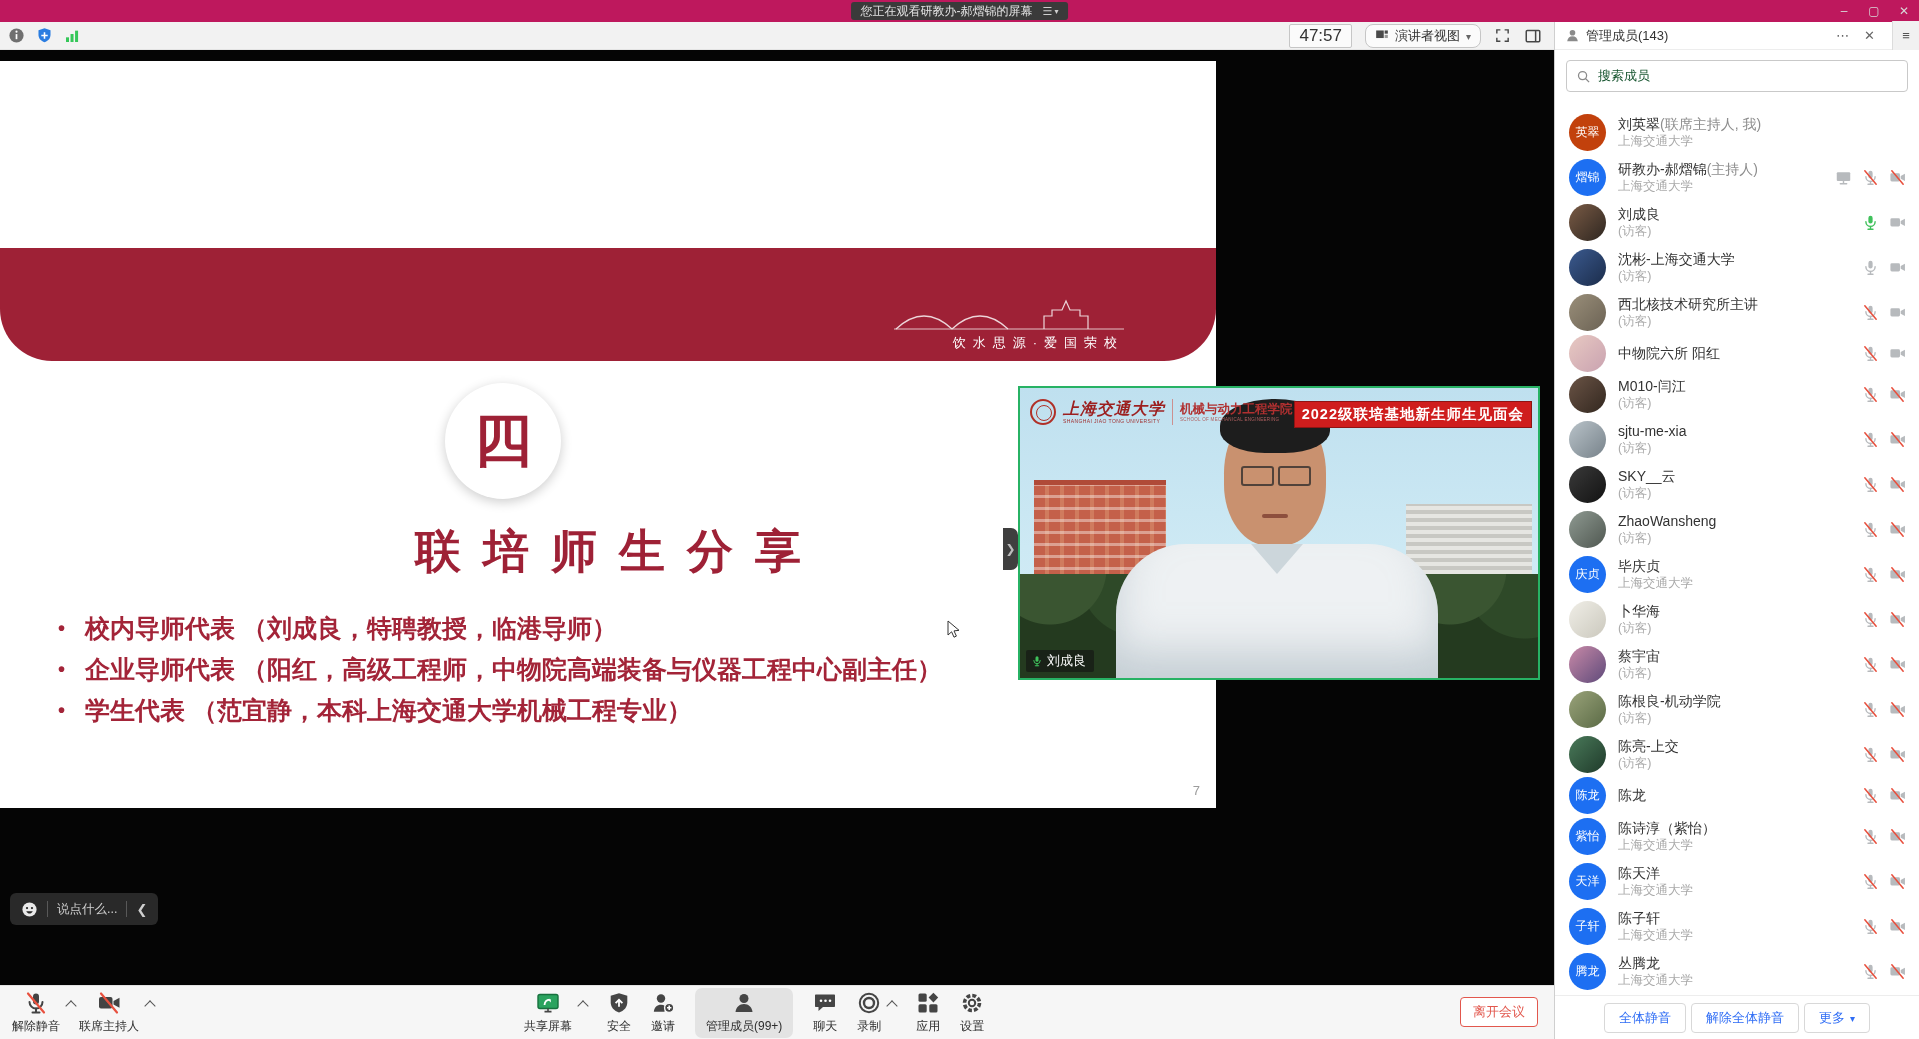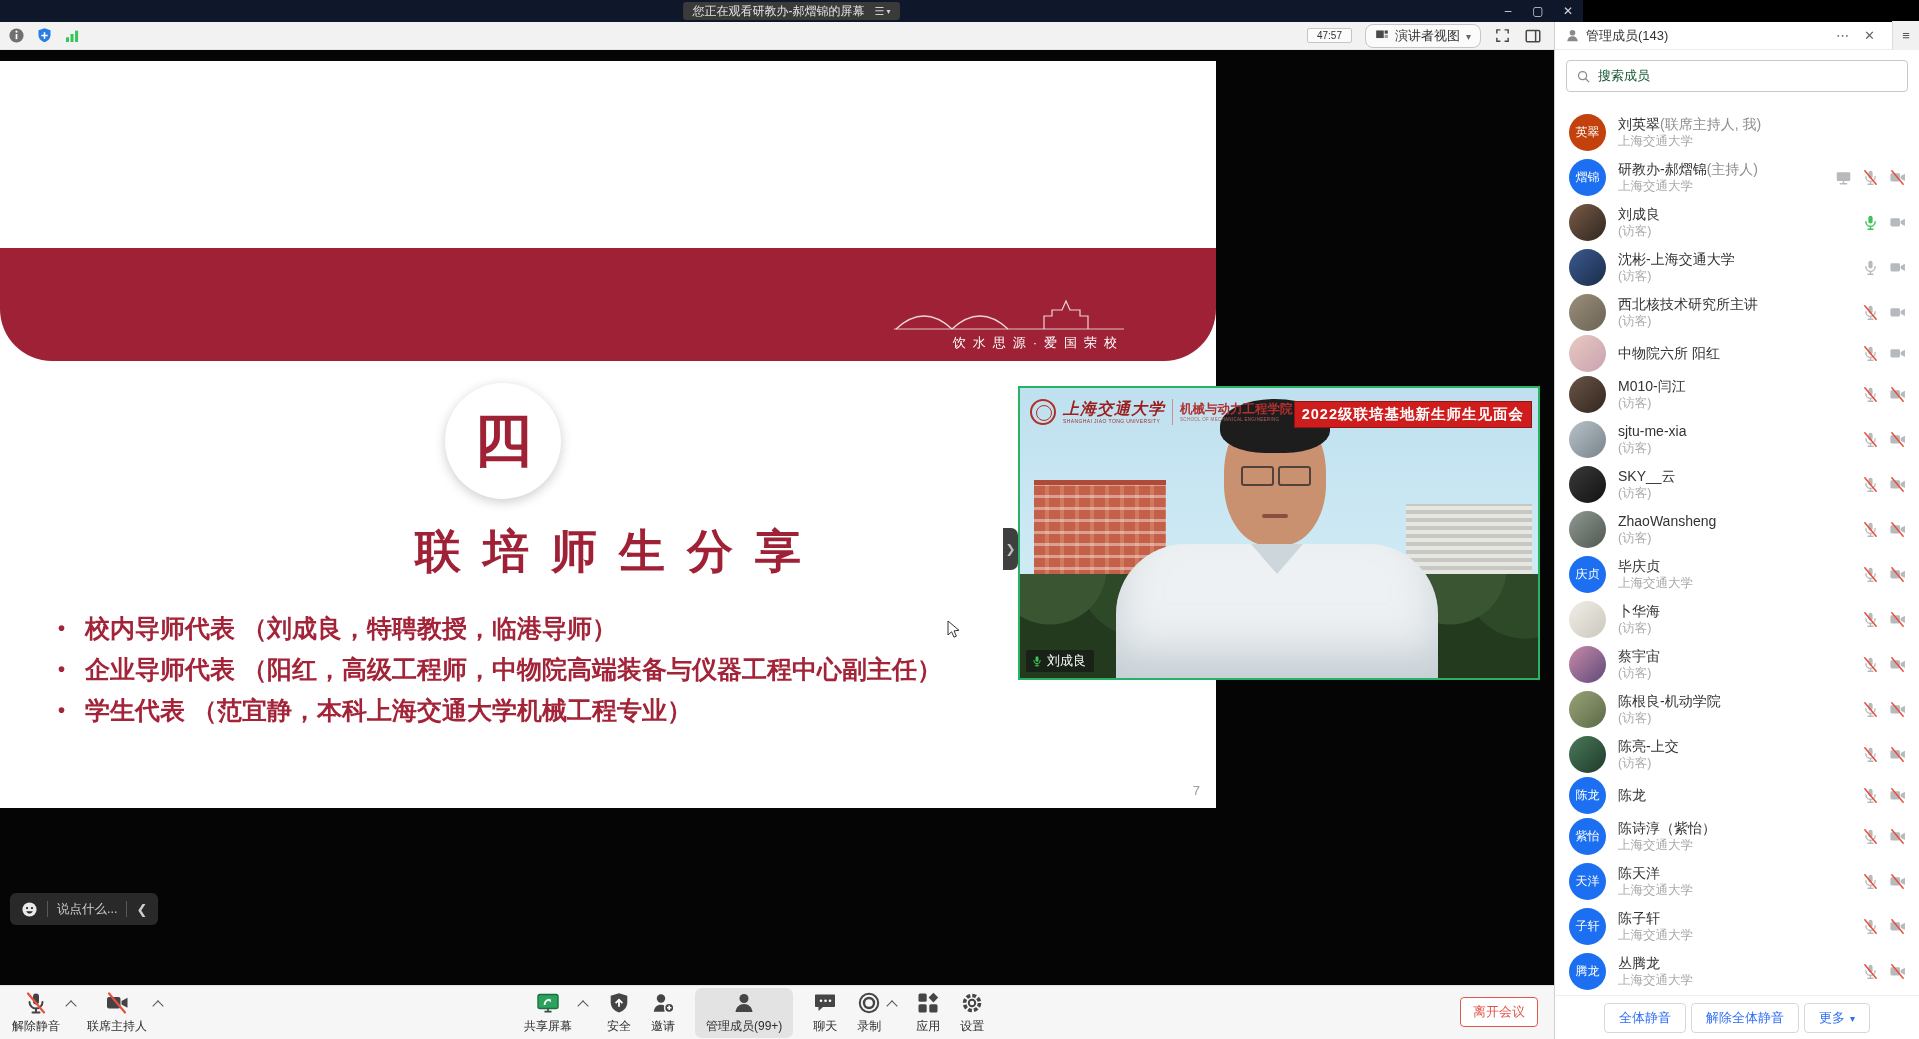--- a/index.html
+++ b/index.html
@@ -1,35 +1,35 @@
 <!DOCTYPE html>
 <html><head>
 <meta charset="utf-8">
 <style>
   html,body{margin:0;padding:0;background:#000;}
   *{box-sizing:border-box;}
   .app{position:relative;width:1919px;height:1039px;background:#000;overflow:hidden;
        font-family:"Liberation Sans","DejaVu Sans",sans-serif;}
 
   
-  .titlebar{position:absolute;left:0;top:0;width:1583px;height:22px;background:#0f172a;}
+  .titlebar{position:absolute;left:0;top:0;width:1919px;height:22px;background:#be185d;}
   .title-pill{position:absolute;left:50%;top:2px;transform:translateX(-50%);
       background:#3a3a3a;color:#e3e3e3;font-size:12px;height:18px;border-radius:3px;
       display:flex;align-items:center;gap:10px;padding:0 10px;white-space:nowrap;}
   .pill-menu{color:#cfcfcf;font-size:11px;display:flex;align-items:center;gap:2px;}
   .win-controls{position:absolute;right:8px;top:0;height:22px;display:flex;gap:16px;
       align-items:center;color:#d8d8d8;font-size:12px;}
   .win-controls span{width:14px;text-align:center;}
 
   
   .main-toolbar{position:absolute;left:0;top:22px;width:1554px;height:28px;background:#f2f2f2;
       border-bottom:1px solid #e4e4e4;display:flex;align-items:center;}
   .mt-left{display:flex;align-items:center;gap:11px;margin-left:8px;}
   .mt-right{margin-left:auto;display:flex;align-items:center;gap:13px;margin-right:12px;}
-  .timer-box{border:1px solid #c6c6c6;background:#fbfbfb;color:#333;font-size:10px;
+  .timer-box{border:1px solid #c6c6c6;background:#fbfbfb;color:#333;font-size:17px;
       padding:1px 9px;border-radius:2px;}
   .view-box{border:1px solid #c6c6c6;background:#fbfbfb;color:#333;font-size:13px;
       display:flex;align-items:center;gap:6px;padding:2px 9px;border-radius:8px;}
   .caret-down::after{content:"▾";font-size:10px;color:#666;}
 
   .ic{display:block;}
   .ic .fl{fill:currentColor;}
   .ic .st{fill:none;stroke:currentColor;stroke-width:2;stroke-linecap:round;}
   .ic .sl{stroke:#e8503e;stroke-width:2.2;stroke-linecap:round;}
   .icw{display:inline-flex;align-items:center;justify-content:center;}
@@ -134,21 +134,21 @@
       border-radius:6px;display:flex;align-items:center;gap:9px;padding:0 11px;}
   .cp-div{width:1px;height:16px;background:#585858;}
   .cp-text{color:#cfcfcf;font-size:12.5px;}
   .cp-arrow{color:#cfcfcf;font-size:13px;}
 
   .cursor{position:absolute;left:947px;top:570px;}
 
   
   .bottom-toolbar{position:absolute;left:0;top:985px;width:1554px;height:54px;background:#f6f6f6;
       border-top:1px solid #e2e2e2;}
-  .bt-left{position:absolute;left:12px;top:5px;display:flex;gap:12px;align-items:flex-start;}
+  .bt-left{position:absolute;left:12px;top:5px;display:flex;gap:4px;align-items:flex-start;}
   .bt-center{position:absolute;left:524px;top:5px;display:flex;gap:20px;align-items:flex-start;}
   .bt-group{display:flex;align-items:flex-start;gap:7px;}
   .bt-item{display:flex;flex-direction:column;align-items:center;gap:3px;}
   .bt-item .lbl{font-size:12px;color:#2e2e2e;white-space:nowrap;}
   .bt-item.active{background:#e3e3e3;border-radius:7px;padding:3px 11px;margin-top:-3px;}
   .chev{width:8px;height:8px;border-top:1.6px solid #555;border-right:1.6px solid #555;
       transform:rotate(-45deg);margin-top:11px;}
   .leave-btn{position:absolute;right:16px;top:11px;width:78px;height:30px;border:1px solid #e2574d;
       border-radius:4px;background:#fff;color:#e2574d;font-size:13px;
       display:flex;align-items:center;justify-content:center;}

